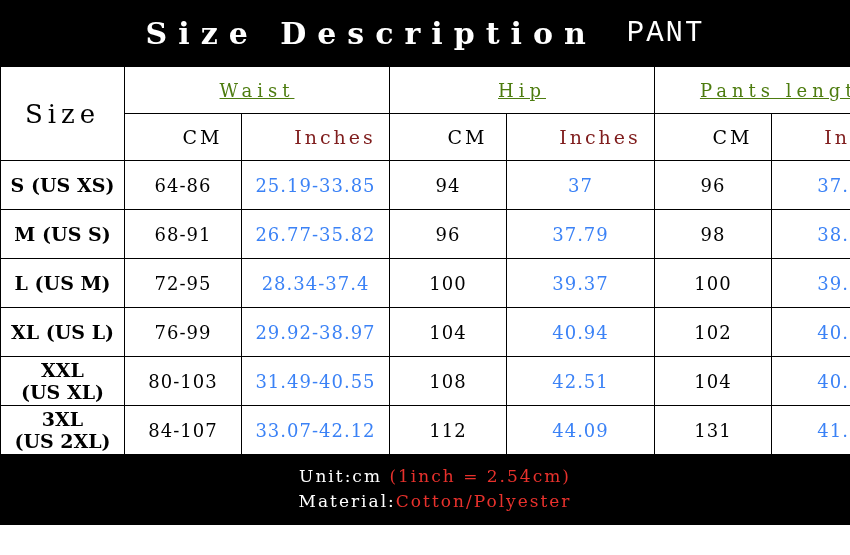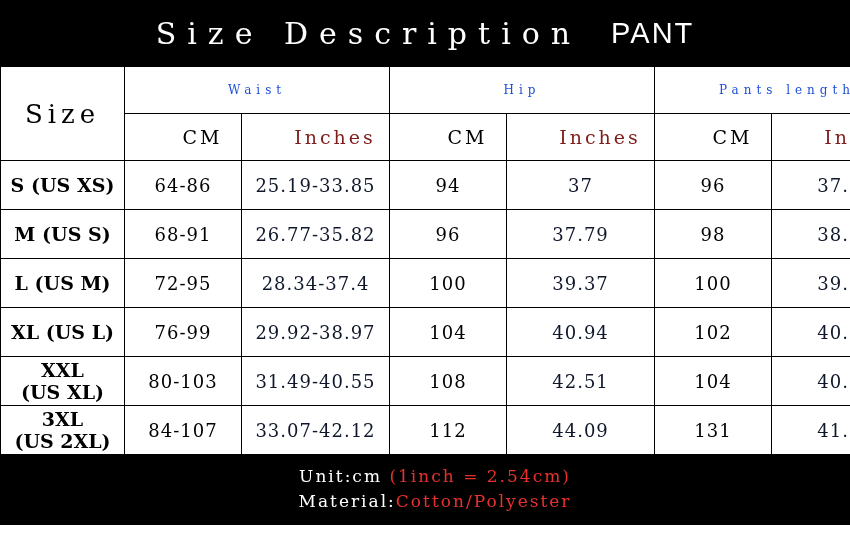--- a/index.html
+++ b/index.html
@@ -27,24 +27,24 @@
     color: #ffffff;
     display: flex;
     align-items: center;
     justify-content: center;
     gap: 26px;
   }
   .title-main {
     font-family: "DejaVu Serif", serif;
     font-size: 30px;
     letter-spacing: 11px;
-    font-weight: 400;
+    font-weight: 700;
   }
   .title-sub {
-    font-family: Liberation Sans, sans-serif;
+    font-family: Liberation Mono, monospace;
     font-size: 29px;
     letter-spacing: 2px;
     font-weight: 400;
     padding-left: 4px;
     text-align: center;
   }
   
   table.size-table {
     width: 850px;
     border-collapse: collapse;
@@ -57,23 +57,24 @@
     font-weight: 400;
     background: #ffffff;
   }
   .col-size   { width: 124px; }
   .col-cm     { width: 117px; }
   .col-inch   { width: 148px; }
 
   .hdr-group {
     height: 44px;
     font-family: "DejaVu Serif", serif;
-    font-size: 12px;
+    font-size: 18px;
     letter-spacing: 5px;
-    color: #1d4ed8;
+    color: #4d7c0f;
+    text-decoration: underline;
   }
   .cell-size-head {
     font-family: "DejaVu Serif", serif;
     font-size: 26px;
     letter-spacing: 5px;
     color: #000000;
   }
   .hdr-unit {
     height: 44px;
     font-family: "DejaVu Serif", serif;
@@ -86,21 +87,21 @@
     color: #7f1d1d;
   }
   .row-cell {
     height: 46px;
     font-family: "DejaVu Serif", serif;
     font-size: 18px;
     letter-spacing: 1px;
     color: #000000;
   }
   .row-cell.red {
-    color: #0f172a;
+    color: #3b82f6;
   }
   .size-label {
     font-family: "DejaVu Serif", serif;
     font-size: 19px;
     color: #000000;
     font-weight: 700;
     letter-spacing: 0px;
     white-space: nowrap;
   }
   

